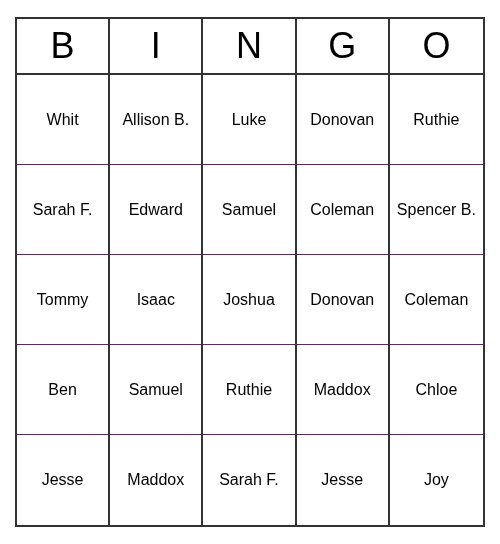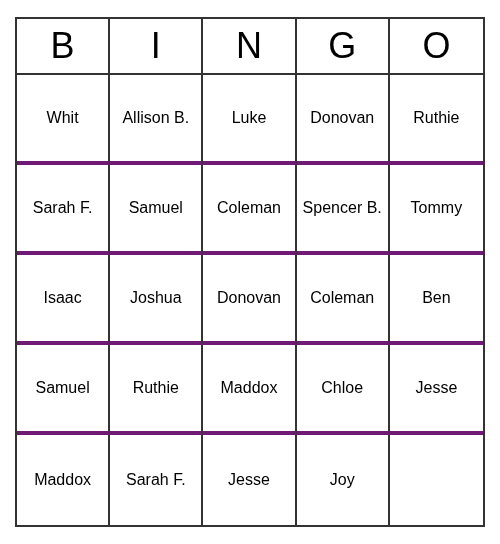--- a/index.html
+++ b/index.html
@@ -32,21 +32,21 @@
     .bingo-header-cell:last-child {
       border-right: none;
     }
     .bingo-grid {
       display: grid;
       grid-template-columns: repeat(5, 1fr);
       grid-template-rows: repeat(5, 1fr);
     }
     .bingo-cell {
       border-right: 2px solid #333;
-      border-bottom: 4px solid #701a75;
+      border-bottom: 1px solid #701a75;
       display: flex;
       align-items: center;
       justify-content: center;
       text-align: center;
       min-height: 90px;
       padding: 6px 4px;
     }
     .bingo-cell:nth-child(5n) {
       border-right: none;
     }
@@ -81,20 +81,23 @@
         <span class="xl">Luke</span>
       </div>
       <div class="bingo-cell">
         <span class="sm">Donovan</span>
       </div>
       <div class="bingo-cell">
         <span class="md">Ruthie</span>
       </div>
       <div class="bingo-cell">
         <span class="lg">Sarah F.</span>
+      </div>
+      <div class="bingo-cell">
+        <span class="md">Edward</span>
       </div>
       <div class="bingo-cell">
         <span class="md">Samuel</span>
       </div>
       <div class="bingo-cell">
         <span class="sm">Coleman</span>
       </div>
       <div class="bingo-cell">
         <span class="md">Spencer B.</span>
       </div>

